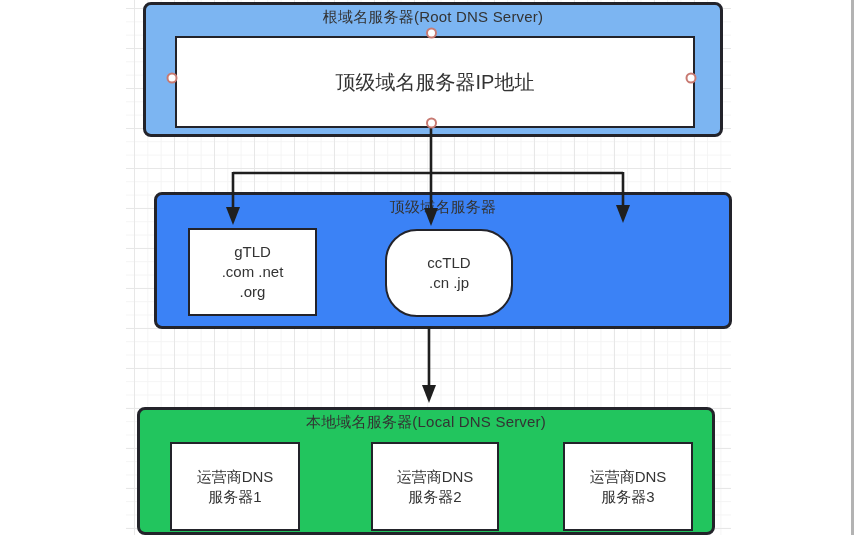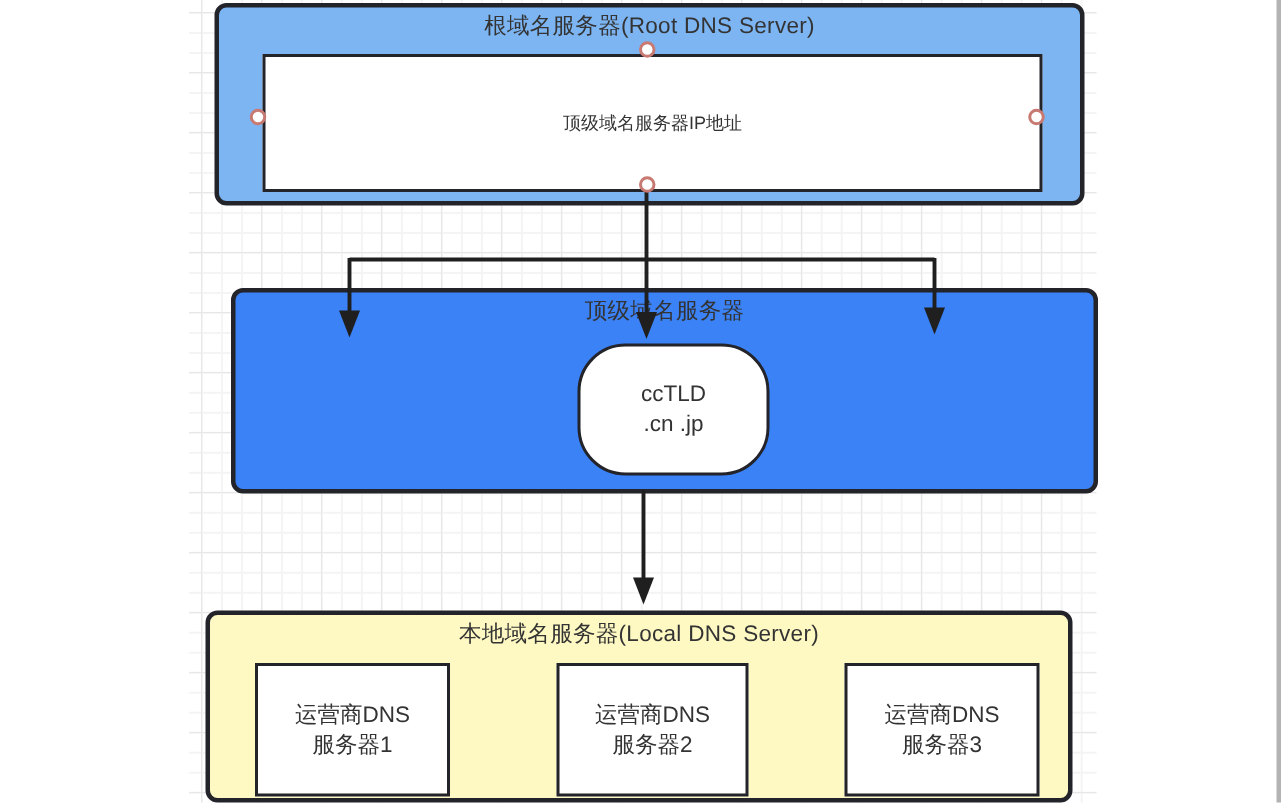--- a/index.html
+++ b/index.html
@@ -18,32 +18,32 @@
       linear-gradient(to right,#f4f4f4 1px,transparent 1px),
       linear-gradient(to bottom,#f4f4f4 1px,transparent 1px);
     background-size:40px 40px,40px 40px,13.33px 13.33px,13.33px 13.33px;
     background-position:8px 8px;
   }
   .divider{position:absolute;left:851px;top:0;width:3px;height:535px;background:#b3b3b3;}
   
   .group{position:absolute;border:3px solid #23232a;border-radius:8px;box-sizing:border-box;padding-left:12px;}
   .group-root{left:143px;top:2px;width:580px;height:135px;background:#7cb5f2;}
   .group-tld{left:154px;top:192px;width:578px;height:137px;background:#3b82f6;}
-  .group-local{left:137px;top:407px;width:578px;height:128px;background:#fef9c3;}
+  .group-local{left:137px;top:407px;width:578px;height:128px;background:#22c55e;}
   .group-title{
     position:absolute;left:0;top:3px;width:100%;text-align:center;
     font-size:15px;font-weight:500;letter-spacing:0.2px;
   }
   
   .node{
     position:absolute;background:#ffffff;border:2px solid #23232a;box-sizing:border-box;
     display:flex;flex-direction:column;align-items:center;justify-content:center;
     font-size:15px;line-height:20px;text-align:center;font-weight:500;
   }
-  .node-wide{left:29px;top:31px;width:520px;height:92px;font-size:12px;}
+  .node-wide{left:29px;top:31px;width:520px;height:92px;font-size:20px;}
   .tld-1{left:31px;top:33px;width:129px;height:88px;}
   .tld-2{left:228px;top:34px;width:128px;height:88px;border-radius:32px;}
   .tld-3{left:419px;top:31px;width:130px;height:91px;}
   .loc-1{left:30px;top:32px;width:130px;height:89px;}
   .loc-2{left:231px;top:32px;width:128px;height:89px;}
   .loc-3{left:423px;top:32px;width:130px;height:89px;}
   svg.overlay{position:absolute;left:0;top:0;width:857px;height:535px;pointer-events:none;}
   .arrow{stroke:#1f1f1f;stroke-width:2.6;fill:none;}
   .head{fill:#1f1f1f;stroke:none;}
   .handle{fill:#ffffff;stroke:#c87a72;stroke-width:2;}
@@ -58,20 +58,25 @@
 
   <div class="group group-root">
     <div class="group-title">根域名服务器(Root DNS Server)</div>
     <div class="node node-wide">
         <div>顶级域名服务器IP地址</div>
       </div>
   </div>
 
   <div class="group group-tld">
     <div class="group-title">顶级域名服务器</div>
+    <div class="node tld-1">
+        <div>gTLD</div>
+        <div>.com .net</div>
+        <div>.org</div>
+      </div>
     <div class="node tld-2">
         <div>ccTLD</div>
         <div>.cn .jp</div>
       </div>
   </div>
 
   <div class="group group-local">
     <div class="group-title">本地域名服务器(Local DNS Server)</div>
     <div class="node loc-1">
         <div>运营商DNS</div>

